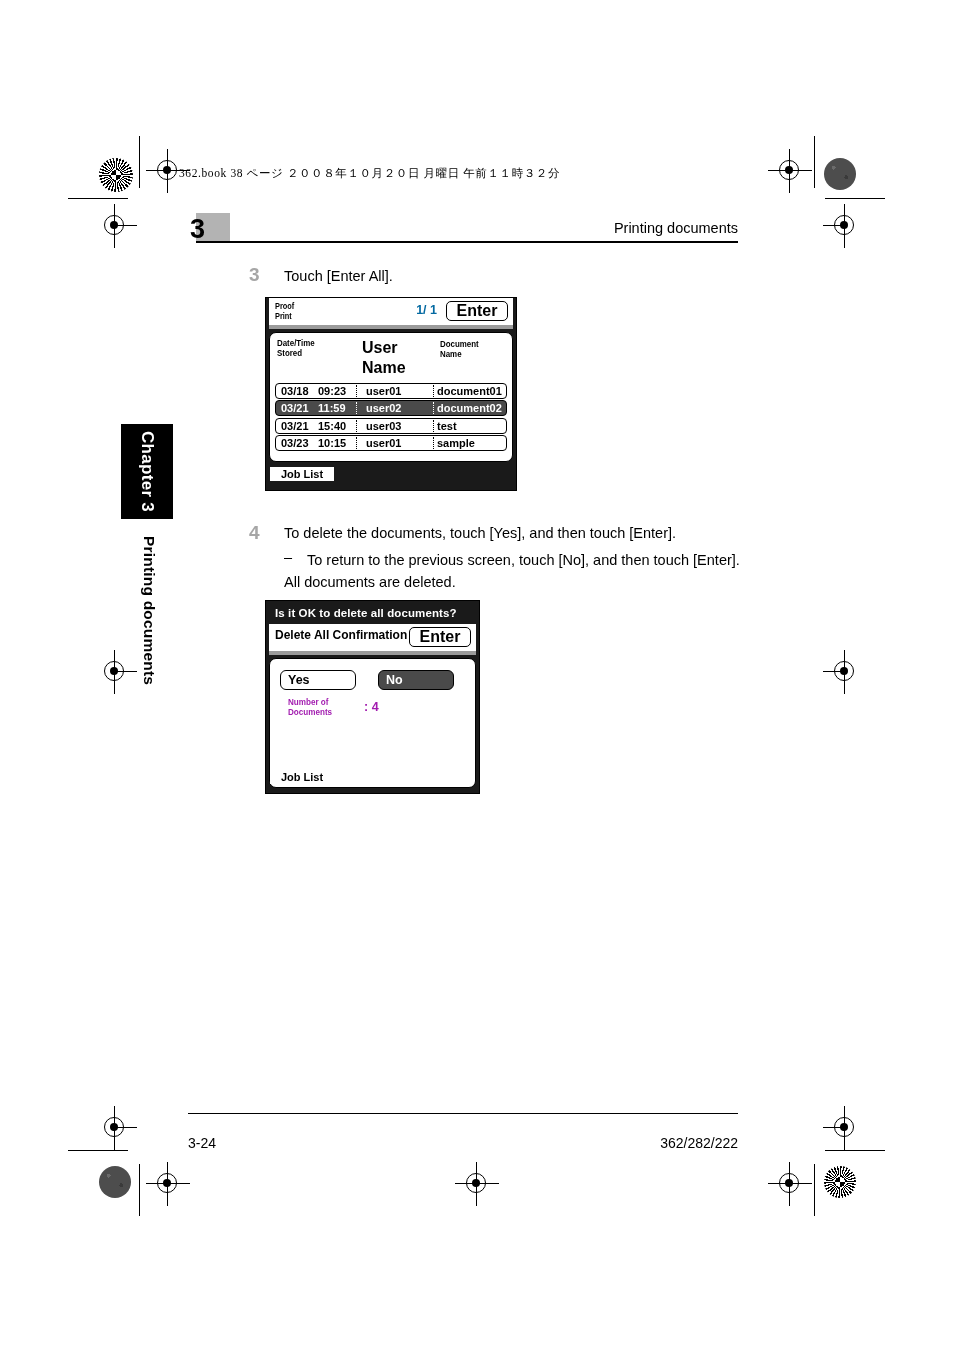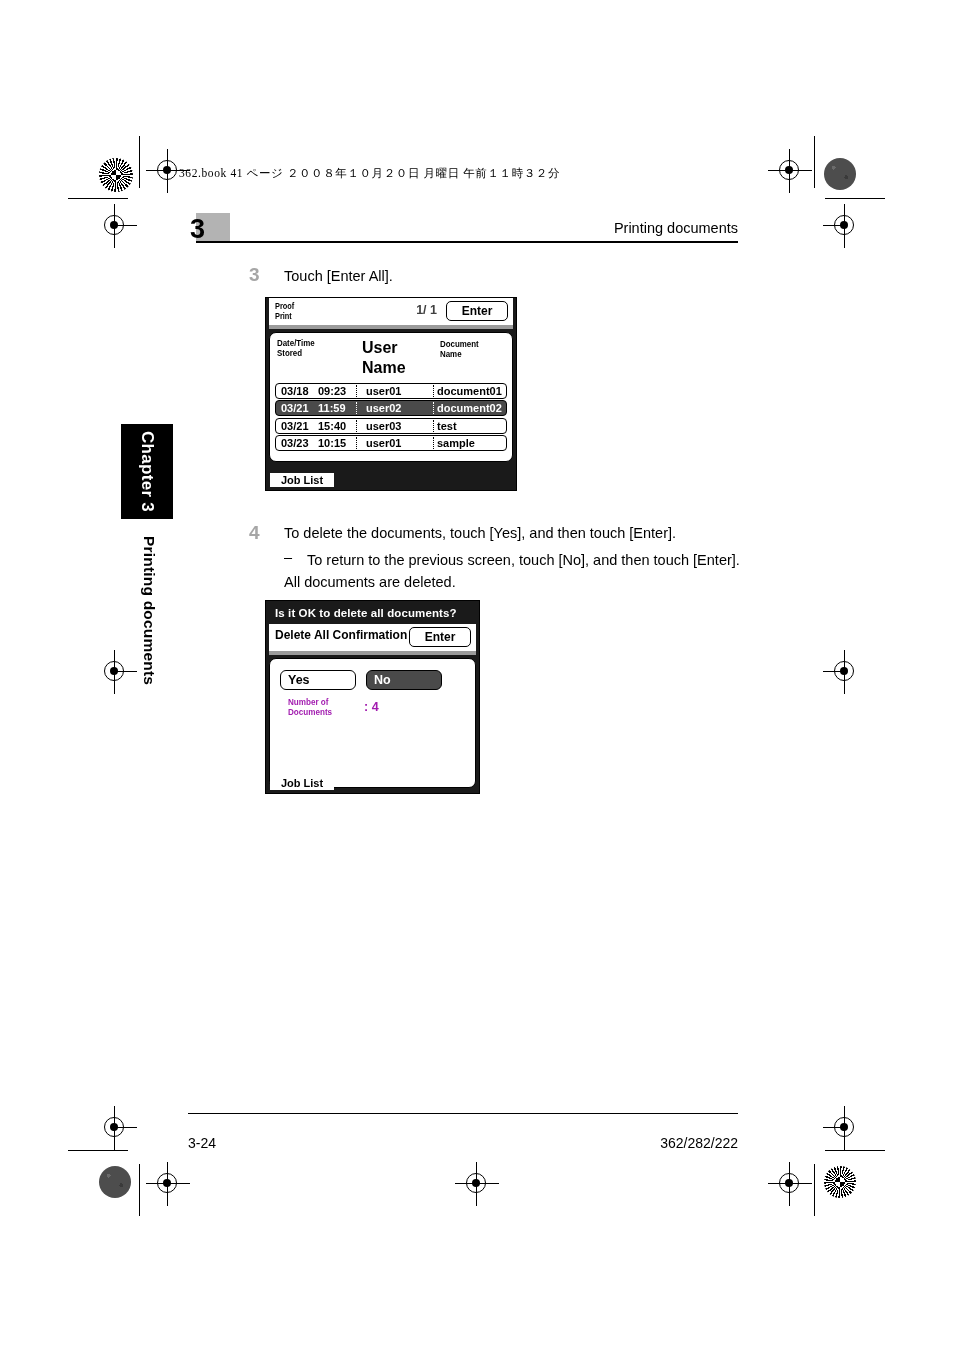--- a/index.html
+++ b/index.html
@@ -190,32 +190,32 @@
     font-size: 12px;
     font-weight: bold;
     color: #000;
   }
   .page-indicator {
     position: absolute;
     right: 76px;
     top: 5px;
     font-size: 12.5px;
     font-weight: bold;
-    color: #404040;
+    color: #0369a1;
   }
   .enter-btn {
     position: absolute;
     right: 5px;
     top: 3px;
     width: 62px;
     height: 20px;
     border: 1.6px solid #000;
     border-radius: 5px;
     background: #fff;
-    font-size: 12px;
+    font-size: 16px;
     font-weight: bold;
     display: flex;
     align-items: center;
     justify-content: center;
     box-sizing: border-box;
     color: #000;
   }
   .lcd-body {
     background: #ffffff;
     margin: 3px 3px 0 3px;
@@ -335,36 +335,36 @@
     align-items: center;
     justify-content: center;
     box-sizing: border-box;
     font-size: 12px;
     color: #000;
     line-height: 1;
   }
   .joblist-bar {
     position: absolute;
     left: 4px;
-    bottom: 3px;
+    bottom: 9px;
     height: 14px;
     width: 64px;
     background: #ffffff;
     color: #000;
     font-size: 11px;
     font-weight: bold;
     display: flex;
     align-items: center;
     justify-content: center;
   }
 
   
   .confirm-row {
     display: flex;
-    gap: 10px;
+    gap: 22px;
     padding: 11px 0 0 10px;
   }
   .yn-btn {
     width: 76px;
     height: 20px;
     border: 1.8px solid #000;
     border-radius: 6px;
     background: #fff;
     font-size: 12.5px;
     font-weight: bold;
@@ -488,21 +488,21 @@
 </div>
 
 <div class="reg-mark" style="left:768px; top:1162px;">
   <div class="hline"></div>
     <div class="vline"></div>
     <div class="ring"></div>
 </div>
 <div class="rule-line" style="left:814px; top:1164px; width:1.4px; height:52px;"></div>
 <div class="dot-circle" style="left:824px; top:1166px; width:32px; height:32px;"></div>
 
-<div class="book-info" style="left:179px; top:166px;">362.book   41 ページ   ２００８年１０月２０日   月曜日   午前１１時３２分</div>
+<div class="book-info" style="left:179px; top:166px;">362.book   38 ページ   ２００８年１０月２０日   月曜日   午前１１時３２分</div>
 
 <div class="chapter-num-box" style="left:196px; top:213px;"></div>
 <div class="chapter-num" style="left:190px; top:216px;">3</div>
 <div class="header-title" style="left:440px; top:220px; width:298px;">Printing documents</div>
 <div class="header-rule" style="left:196px; top:241px; width:542px;"></div>
 
 <div class="chapter-tab" style="left:121px; top:424px; width:52px; height:95px;">
   <span>Chapter 3</span>
 </div>
 <div class="side-label" style="left:140px; top:536px; height:160px;">

